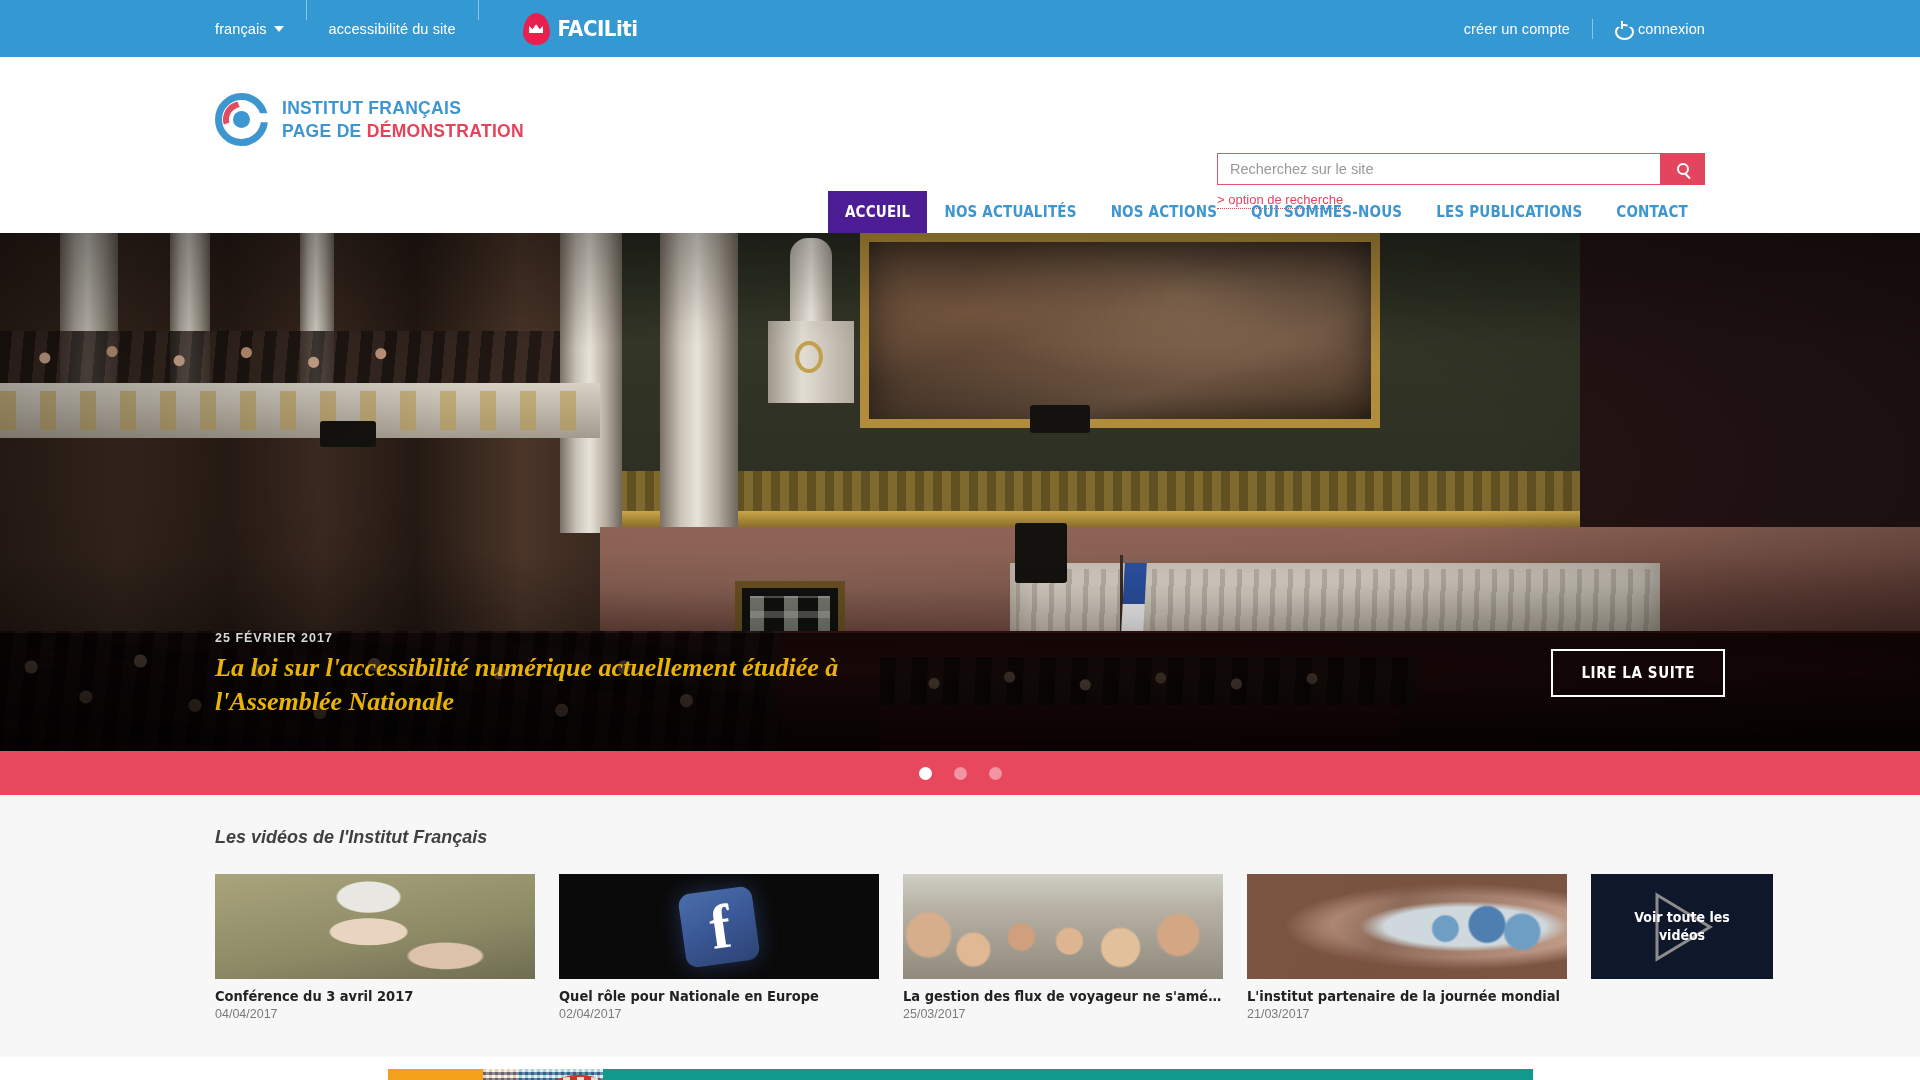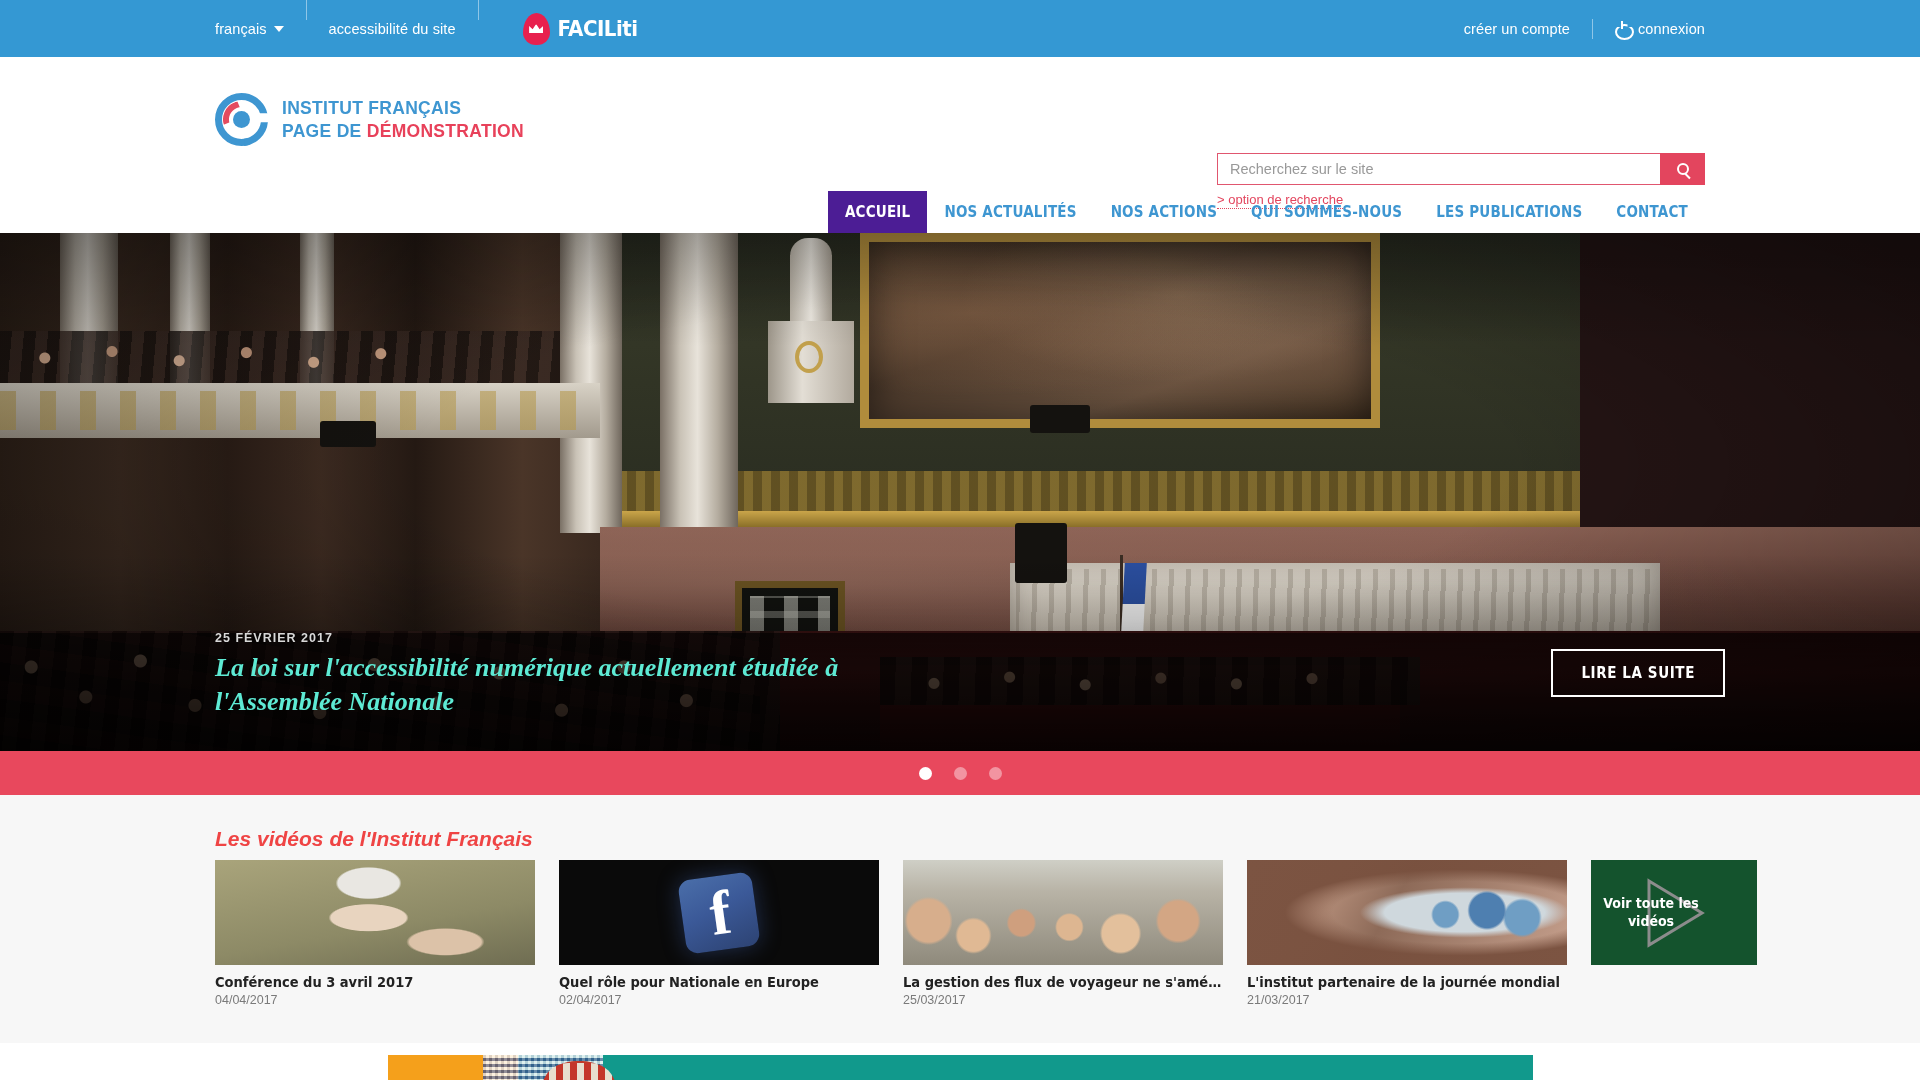--- a/index.html
+++ b/index.html
@@ -451,21 +451,21 @@
     color: #d8d8d8;
     margin-bottom: 6px;
     text-transform: uppercase;
   }
   .hero-title {
     font-family: "Liberation Serif", "DejaVu Serif", serif;
     font-style: italic;
     font-weight: bold;
     font-size: 26px;
     line-height: 1.3;
-    color: #5eead4;
+    color: #eab308;
   }
   .hero-cta {
     position: absolute;
     right: 195px;
     bottom: 54px;
     border: 2px solid #ffffff;
     color: #ffffff;
     background: transparent;
     padding: 13px 28px;
     font-size: 15px;
@@ -497,24 +497,24 @@
   
   .videos {
     background: #f7f7f7;
     padding: 32px 0 36px;
   }
   .videos-inner {
     width: 1490px;
     margin: 0 auto;
   }
   .videos-title {
-    font-size: 21px;
+    font-size: 18px;
     font-style: italic;
-    color: #ef4444;
-    margin-bottom: 9px;
+    color: #404040;
+    margin-bottom: 26px;
     font-family: "Liberation Sans", sans-serif;
   }
   .video-grid {
     display: flex;
     gap: 24px;
   }
   .video-card {
     width: 320px;
     text-decoration: none;
     display: block;
@@ -587,25 +587,26 @@
     overflow: hidden;
     text-overflow: ellipsis;
     font-family: "DejaVu Sans Condensed", "Liberation Sans Narrow", "Liberation Sans", sans-serif;
   }
   .video-date {
     font-size: 12.5px;
     color: #7a7a7a;
     margin-top: 3px;
   }
   .all-videos {
-    width: 166px; height: 105px;
-    background: #14532d;
+    width: 182px; height: 105px;
+    background: #0f172a;
     position: relative;
     display: flex;
     align-items: center;
+    justify-content: center;
     text-decoration: none;
     flex: 0 0 auto;
   }
   .play-outline {
     position: absolute;
     left: 50%; top: 50%;
     transform: translate(-50%,-50%);
     width: 62px; height: 70px;
   }
   .all-videos-label {

